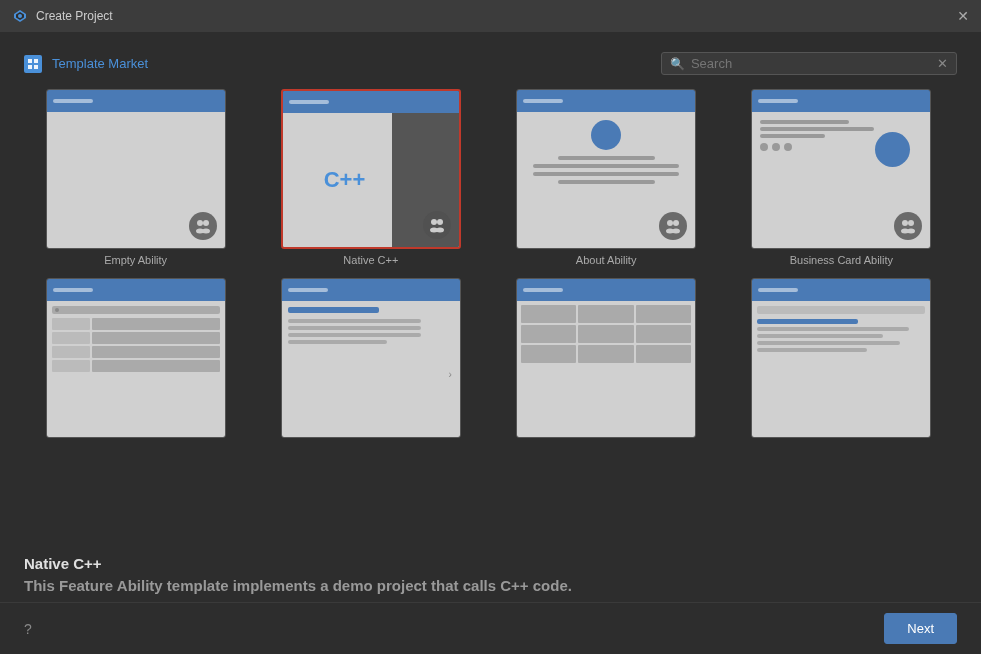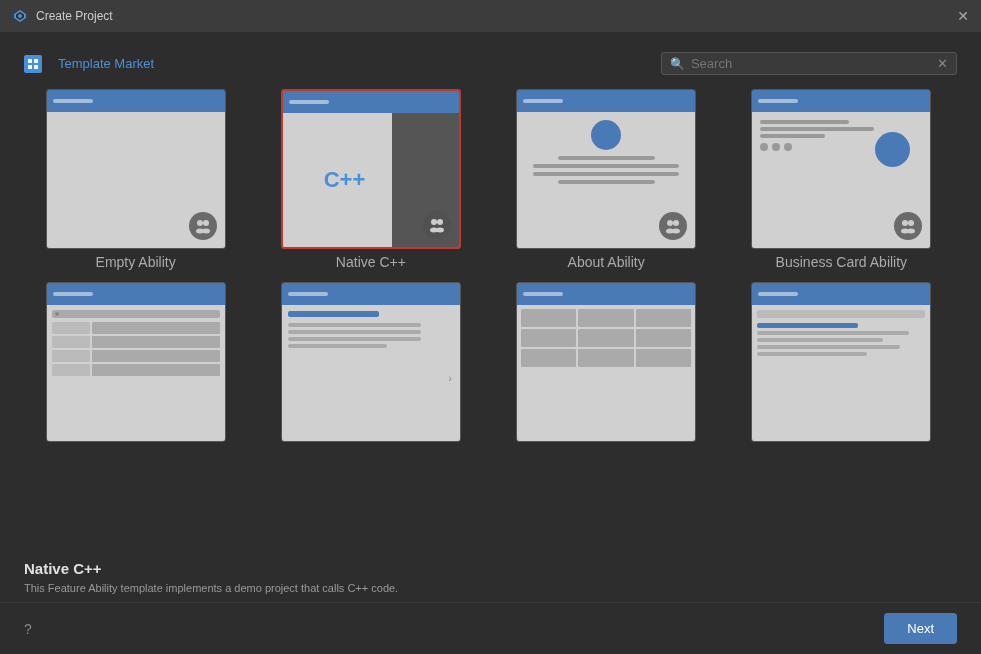--- a/index.html
+++ b/index.html
@@ -84,21 +84,21 @@
     }
     .toolbar-row {
       display: flex;
       align-items: center;
       justify-content: space-between;
       margin-bottom: 14px;
     }
     .template-market-label {
       display: flex;
       align-items: center;
-      gap: 16px;
+      gap: 10px;
       color: #4a90d9;
       font-size: 13px;
     }
     .market-icon {
       width: 18px;
       height: 18px;
       background: #4a90d9;
       display: inline-flex;
       align-items: center;
       justify-content: center;
@@ -199,21 +199,21 @@
       right: 8px;
       width: 28px;
       height: 28px;
       background: rgba(80,80,80,0.8);
       border-radius: 50%;
       display: flex;
       align-items: center;
       justify-content: center;
     }
     .template-name {
-      font-size: 14px;
+      font-size: 11px;
       color: #aaa;
       margin-top: 5px;
       text-align: center;
     }
     
     .ea-body {
       background: #c8c8c8;
     }
     .aa-circle {
       width: 30px;
@@ -268,22 +268,23 @@
     .info-section {
       padding: 12px 0 8px 0;
     }
     .info-title {
       font-size: 15px;
       font-weight: 600;
       color: #e0e0e0;
       margin-bottom: 5px;
     }
     .info-desc {
-      font-size: 11px;
+      font-size: 15px;
       color: #999;
+      font-weight: bold;
     }
     .footer {
       height: 52px;
       display: flex;
       align-items: center;
       justify-content: flex-end;
       gap: 10px;
       padding: 0 24px;
       border-top: 1px solid #3a3a3a;
       flex-shrink: 0;

